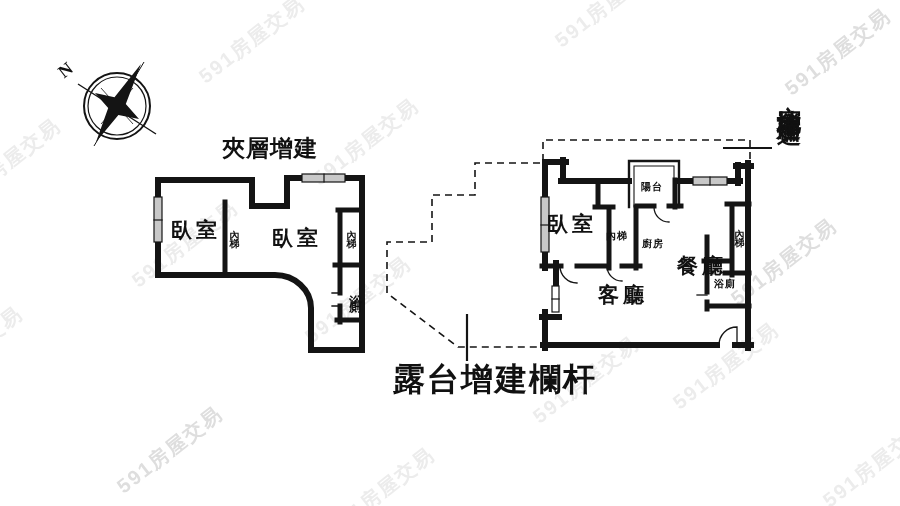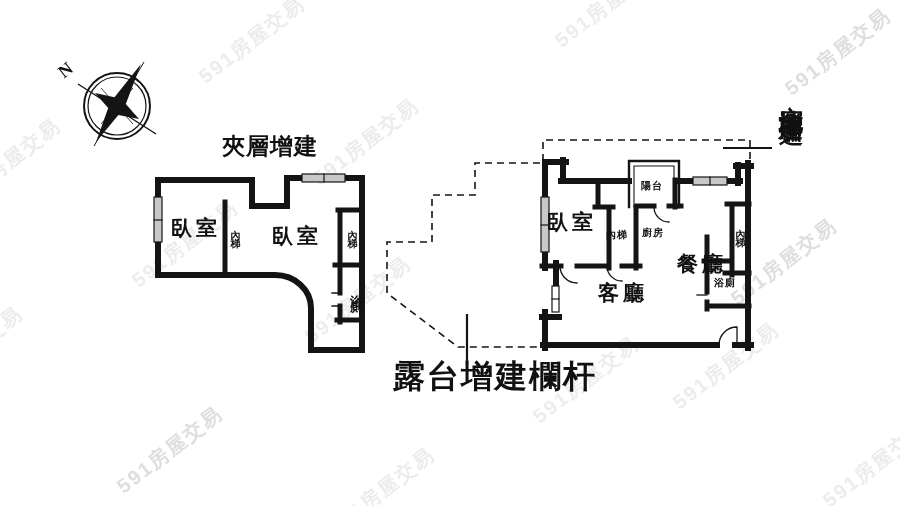--- a/index.html
+++ b/index.html
@@ -1,19 +1,19 @@
 <!DOCTYPE html>
 <html><head>
 <meta charset="utf-8">
 <style>
   html,body{margin:0;padding:0;background:#ffffff;}
   .stage{position:relative;width:900px;height:506px;background:#ffffff;overflow:hidden;
          font-family:"Liberation Sans",sans-serif;}
   .stage svg{position:absolute;left:0;top:0;}
-  .lbl{position:absolute;color:#111;font-weight:bold;line-height:1;white-space:nowrap;z-index:3;font-family:Liberation Mono, monospace;}
+  .lbl{position:absolute;color:#111;font-weight:bold;line-height:1;white-space:nowrap;z-index:3;}
   .big{font-size:21px;letter-spacing:4px;}
   .small{font-size:10px;letter-spacing:1px;}
   .v{writing-mode:vertical-rl;text-orientation:upright;}
   .vs{letter-spacing:8px;}
   .vb{letter-spacing:4px;font-size:13px;}
   .title{font-size:23px;letter-spacing:1px;}
   .title-lg{font-size:32px;letter-spacing:2px;}
   .vtitle{font-size:24px;letter-spacing:3px;}
   .north{font-family:"Liberation Serif",serif;font-size:18px;transform:rotate(-38deg);}
   .wm{position:absolute;color:#dedede;font-size:20px;font-weight:bold;letter-spacing:2px;
@@ -107,20 +107,20 @@
   <div class="lbl vtitle v" style="left:777px;top:87px;">空地增建雨遮</div>
 
   <div class="lbl big" style="left:171px;top:219px;">臥室</div>
   <div class="lbl small v vs" style="left:229px;top:222px;">內梯</div>
   <div class="lbl big" style="left:272px;top:227px;">臥室</div>
   <div class="lbl small v vs" style="left:346px;top:222px;">內梯</div>
   <div class="lbl vb v" style="left:349px;top:284px;">浴廁</div>
 
   <div class="lbl big" style="left:547px;top:213px;">臥室</div>
   <div class="lbl small" style="left:606px;top:231px;">內梯</div>
-  <div class="lbl small" style="left:642px;top:229px;">廚房</div>
+  <div class="lbl small" style="left:642px;top:239px;">廚房</div>
   <div class="lbl small" style="left:641px;top:182px;">陽台</div>
   <div class="lbl big" style="left:677px;top:207px;margin-top:48px;">餐廳</div>
   <div class="lbl small v vs" style="left:734px;top:221px;">內梯</div>
   <div class="lbl small" style="left:714px;top:279px;">浴廁</div>
   <div class="lbl big" style="left:598px;top:284px;">客廳</div>
 
 </div>
 
 </body></html>

